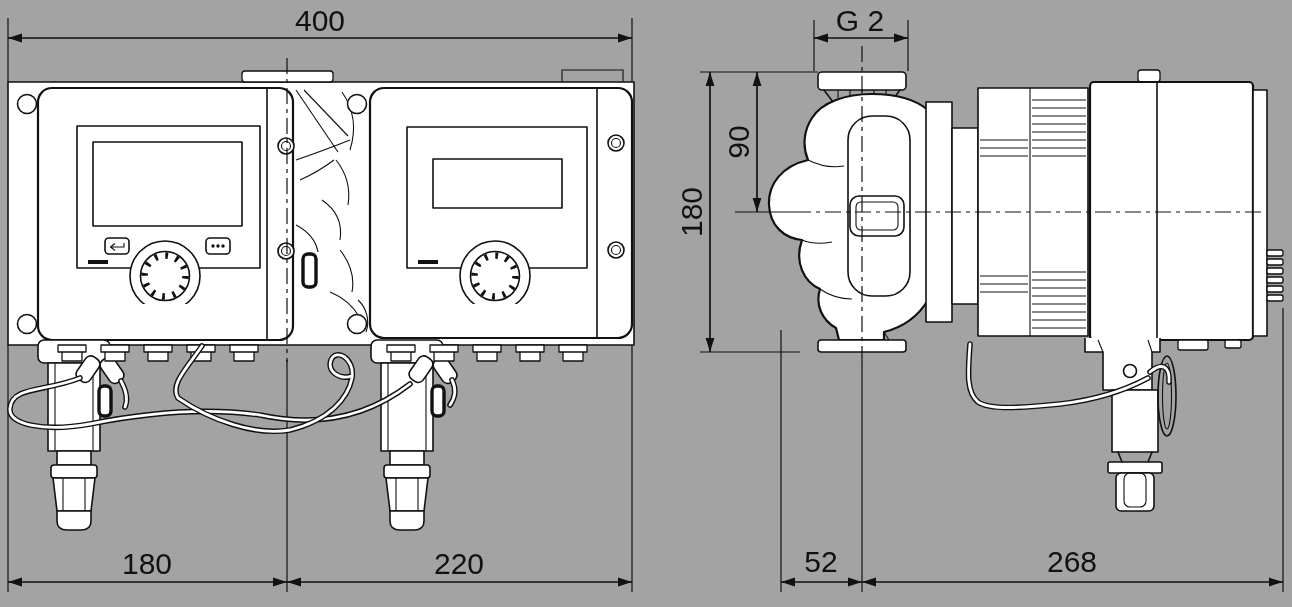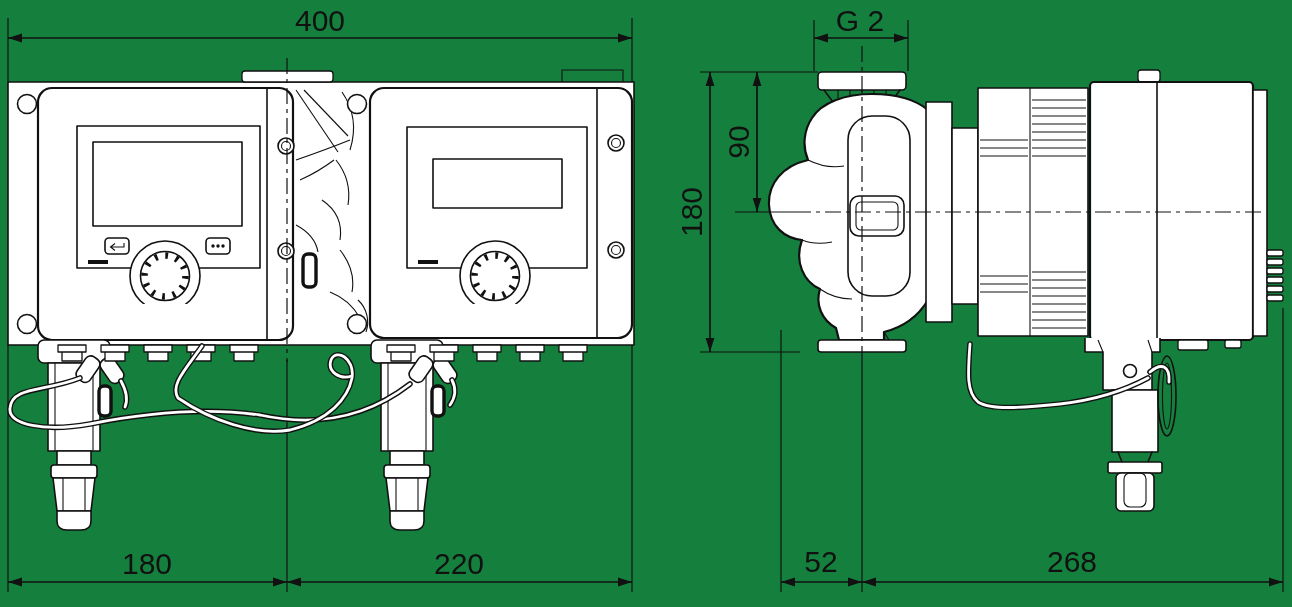--- a/index.html
+++ b/index.html
@@ -1,16 +1,16 @@
 <!DOCTYPE html>
 <html><head>
 <meta charset="utf-8">
 <style>
   html,body{margin:0;padding:0;background:#fff;}
-  #stage{position:relative;width:1292px;height:607px;background:#15803d;overflow:hidden;
+  #stage{position:relative;width:1292px;height:607px;background:#a3a3a3;overflow:hidden;
          font-family:"Liberation Sans", sans-serif;}
   svg{position:absolute;left:0;top:0;}
   .ol{fill:#fff;stroke:#111;stroke-width:2.2;stroke-linejoin:round;}
   .md{fill:#fff;stroke:#111;stroke-width:1.6;stroke-linejoin:round;}
   .mdn{fill:none;stroke:#111;stroke-width:1.6;stroke-linejoin:round;stroke-linecap:round;}
   .th{fill:none;stroke:#111;stroke-width:1.1;}
   .thf{fill:#fff;stroke:#111;stroke-width:1.3;stroke-linejoin:round;}
   .heavy{fill:#fff;stroke:#111;stroke-width:3.4;stroke-linejoin:round;}
   .dim{fill:none;stroke:#111;stroke-width:1.7;}
   .ext{fill:none;stroke:#111;stroke-width:1.2;}

